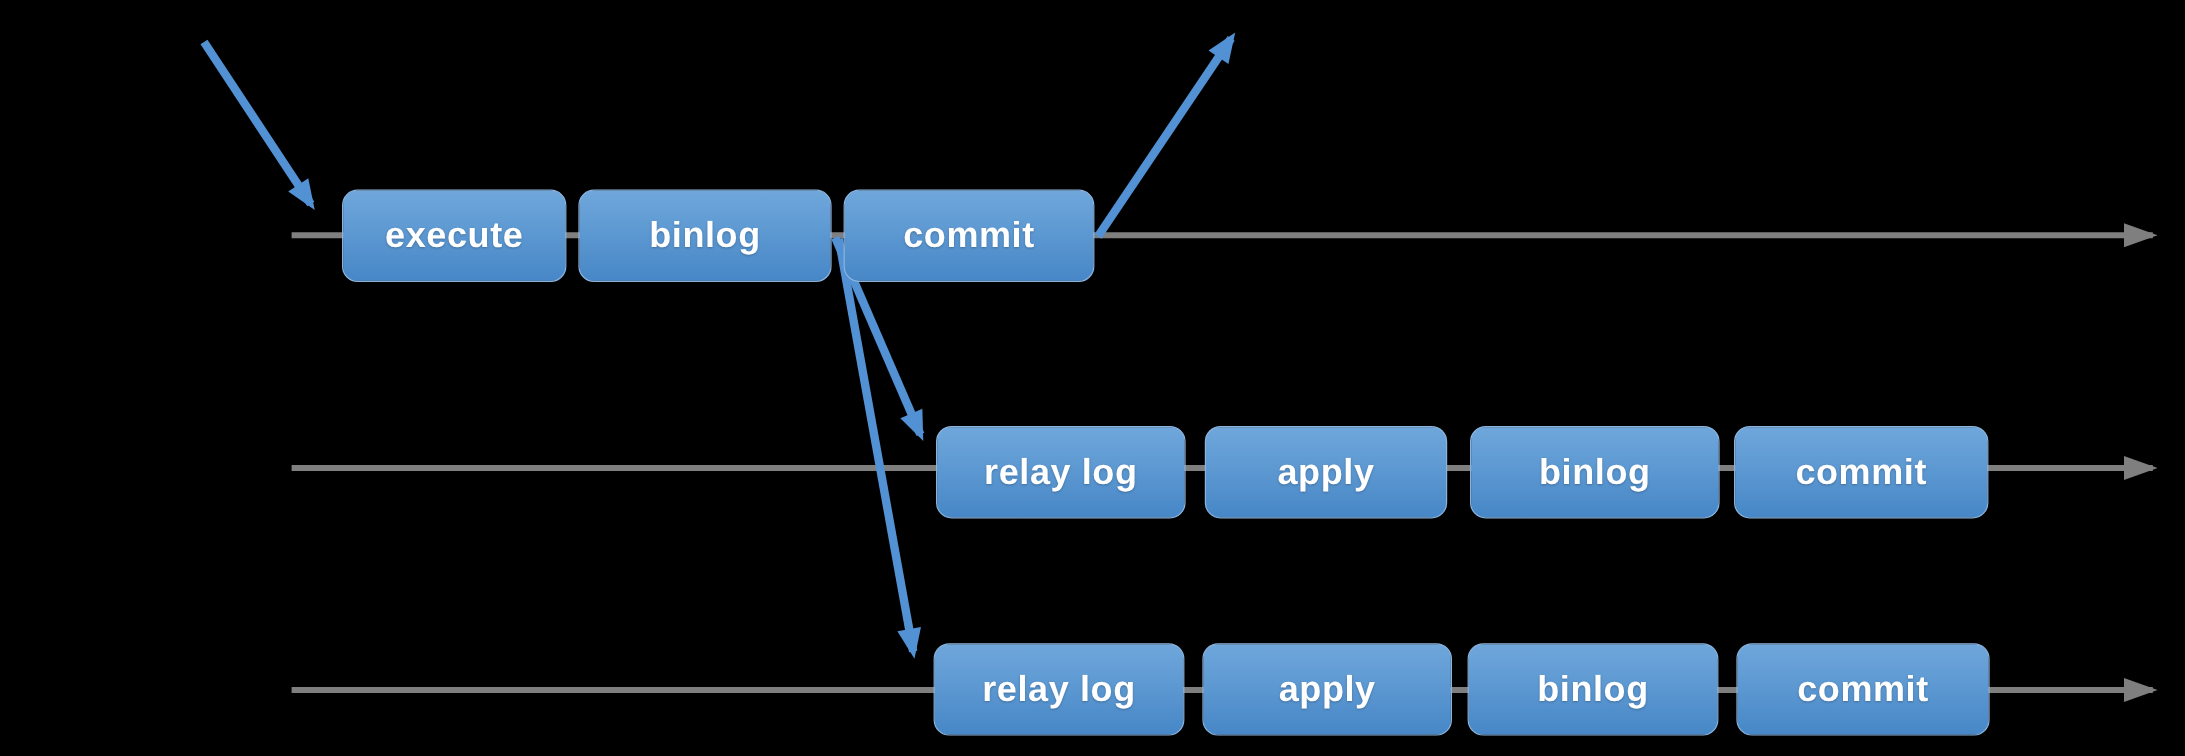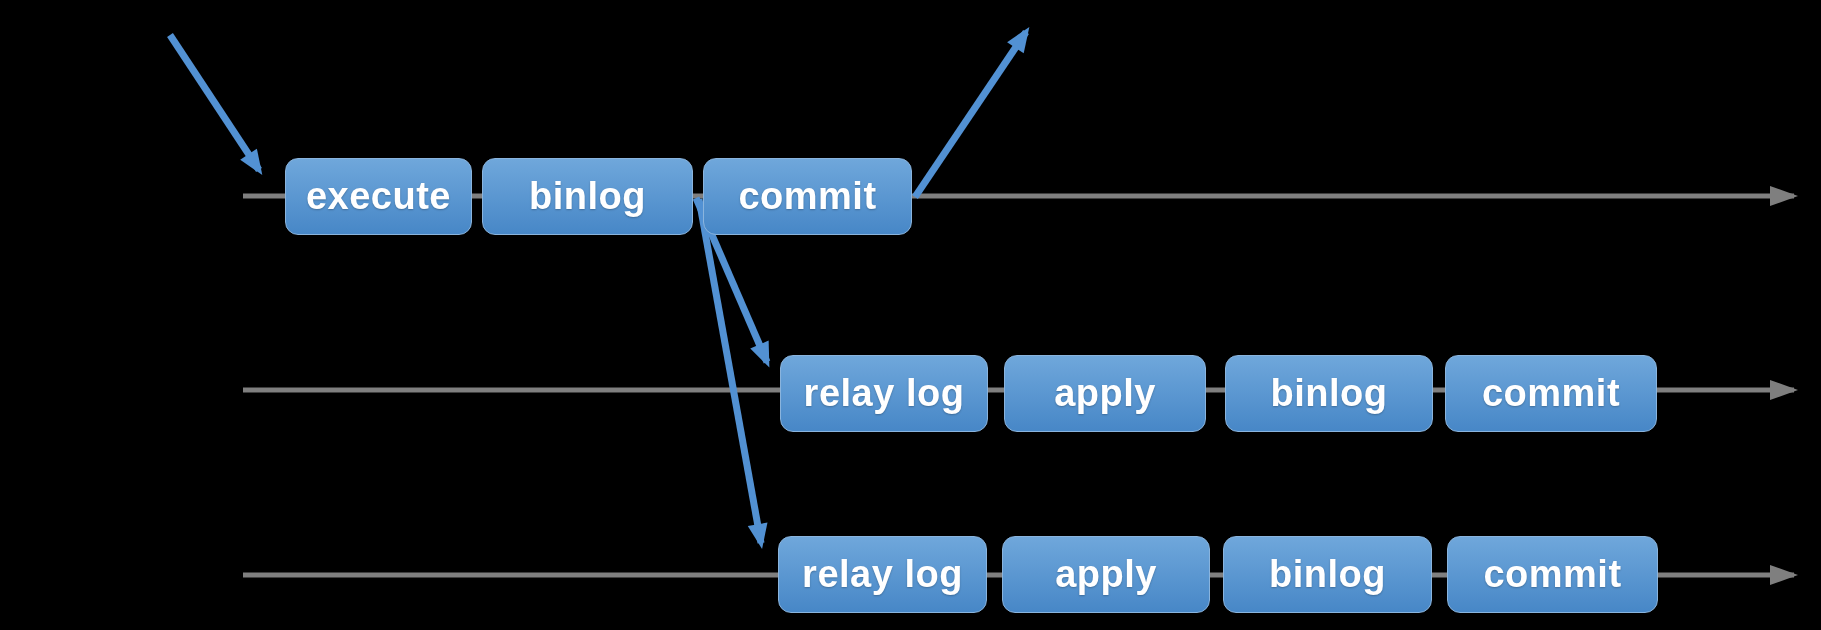--- a/index.html
+++ b/index.html
@@ -31,21 +31,21 @@
     height: 77px;
     border-radius: 13px;
     background: linear-gradient(to bottom, var(--box-gradient-top), var(--box-gradient-bottom));
     border: 1.5px solid var(--box-border);
     display: flex;
     align-items: center;
     justify-content: center;
   }
   .node span {
     color: var(--box-text);
-    font-size: 38px;
+    font-size: 30px;
     font-weight: 700;
     letter-spacing: 0.5px;
     text-shadow: 0 1px 2px rgba(0,0,0,0.25);
     white-space: nowrap;
     text-align: right;
   }
 </style>
 </head>
 <body>
 

